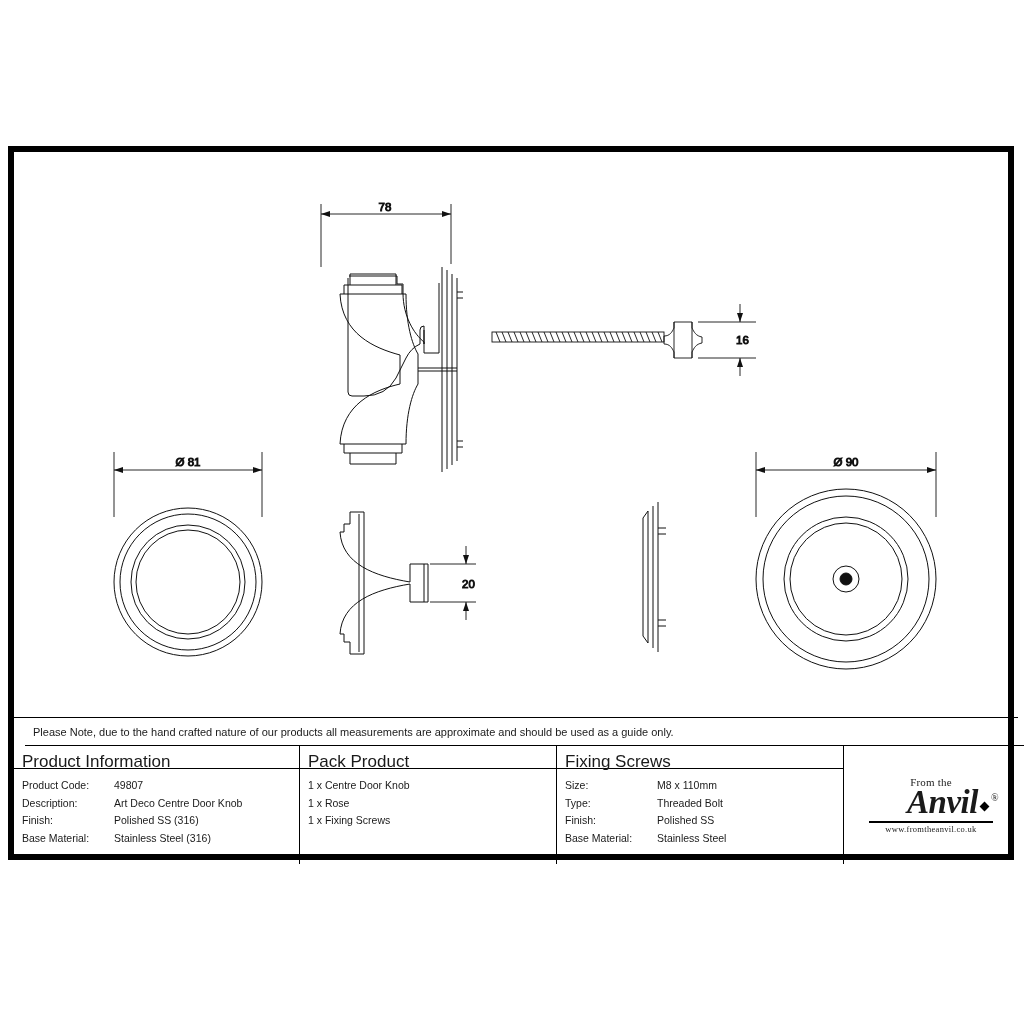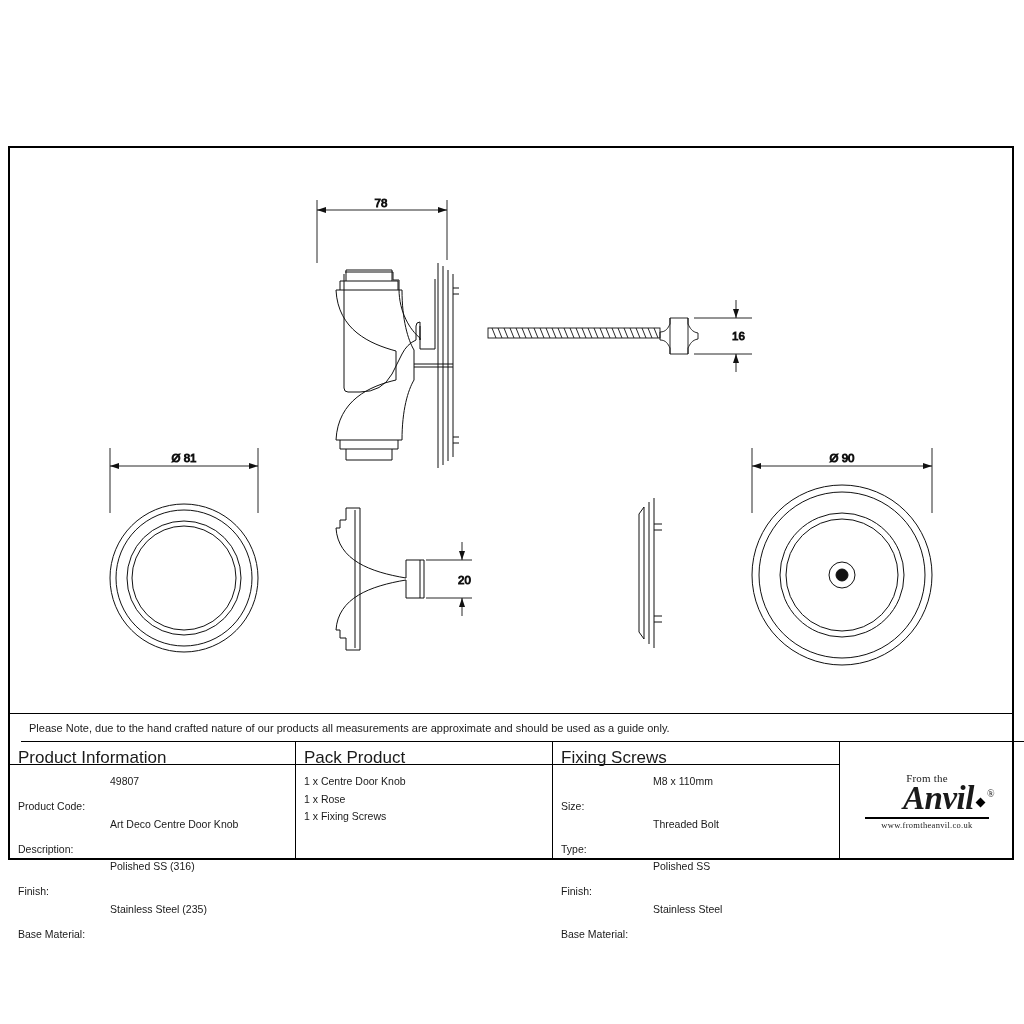--- a/index.html
+++ b/index.html
@@ -14,21 +14,21 @@
     color: #1a1a1a;
     position: relative;
     overflow: hidden;
   }
   .sheet {
     position: absolute;
     left: 8px;
     top: 146px;
     width: 1006px;
     height: 714px;
-    border: 2px solid #000000;
+    border: 6px solid #000000;
     box-sizing: border-box;
   }
   .drawing-area {
     position: absolute;
     left: 0;
     top: 0;
     width: 1004px;
     height: 566px;
     border-bottom: 1px solid #000;
     box-sizing: border-box;
@@ -75,21 +75,21 @@
     border-bottom: 1px solid #000;
   }
   .col-body {
     padding: 8px 0 0 8px;
     font-size: 10.5px;
   }
   .kv {
     display: flex;
     line-height: 17.5px;
   }
-  .kv .k { width: 92px; flex: none; margin-top: 25px; }
+  .kv .k { width: 92px; flex: none; }
   .kv .v { }
   .plain-line { line-height: 17.5px; font-size: 10.5px; }
 
   
   .logo-wrap {
     position: absolute;
     left: 0; top: 0;
     width: 100%; height: 100%;
     display: flex;
     align-items: center;
@@ -332,21 +332,21 @@
         <div class="kv">
           <span class="k">Description:</span>
           <span class="v">Art Deco Centre Door Knob</span>
         </div>
         <div class="kv">
           <span class="k">Finish:</span>
           <span class="v">Polished SS (316)</span>
         </div>
         <div class="kv">
           <span class="k">Base Material:</span>
-          <span class="v">Stainless Steel (235)</span>
+          <span class="v">Stainless Steel (316)</span>
         </div>
       </div>
     </div>
 
     <div class="info-col col-pack">
       <div class="col-head">Pack Product</div>
       <div class="col-body">
         <div class="plain-line">1 x Centre Door Knob</div>
         <div class="plain-line">1 x Rose</div>
         <div class="plain-line">1 x Fixing Screws</div>

